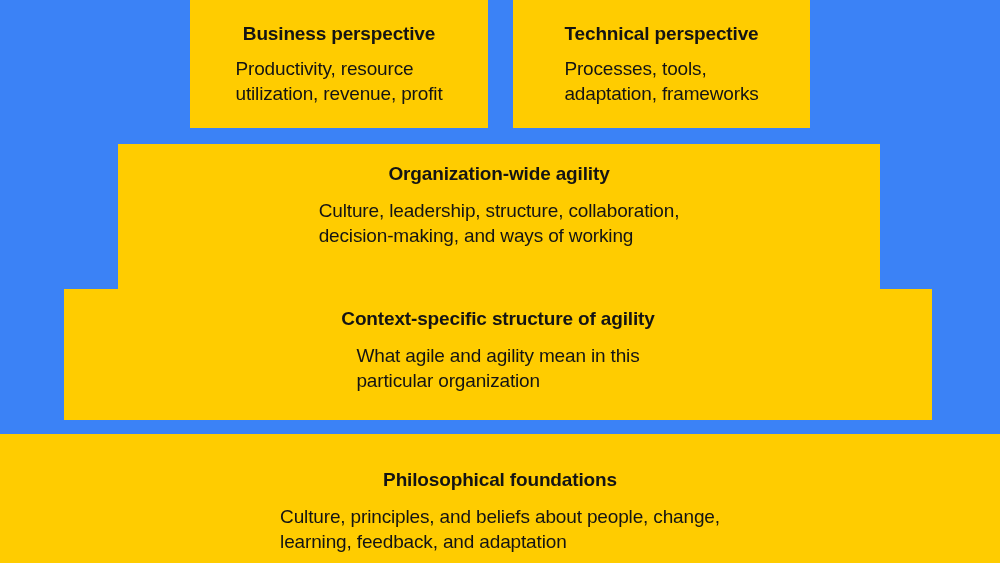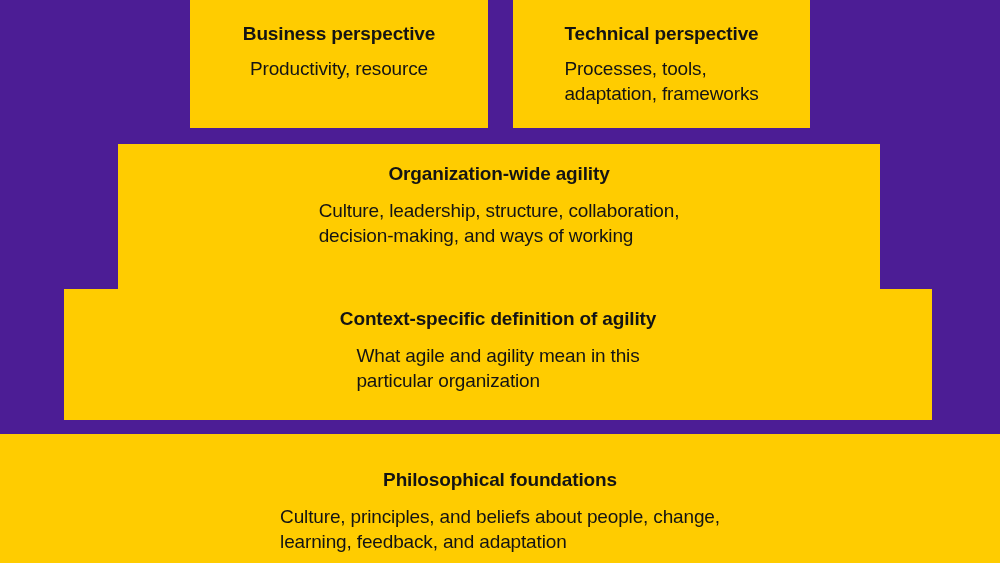--- a/index.html
+++ b/index.html
@@ -10,21 +10,21 @@
   body {
     width: 1000px;
     height: 563px;
     overflow: hidden;
     font-family: "Liberation Sans", sans-serif;
   }
   #stage {
     position: relative;
     width: 1000px;
     height: 563px;
-    background: #4c1d95;
+    background: #3b82f6;
   }
   .tier {
     position: absolute;
     background: #FFCC00;
     box-sizing: border-box;
     display: flex;
     flex-direction: column;
     align-items: center;
     color: #141414;
     overflow: hidden;
@@ -97,41 +97,42 @@
 </style>
 </head>
 <body>
 
 <div id="stage">
 
   <div class="tier" id="box-business">
     <div class="tier-title">Business perspective</div>
     <div class="tier-desc">
       <div>Productivity, resource</div>
+      <div>utilization, revenue, profit</div>
     </div>
   </div>
 
   <div class="tier" id="box-technical">
     <div class="tier-title">Technical perspective</div>
     <div class="tier-desc">
       <div>Processes, tools,</div>
       <div>adaptation, frameworks</div>
     </div>
   </div>
 
   <div class="tier" id="box-org">
     <div class="tier-title">Organization-wide agility</div>
     <div class="tier-desc">
       <div>Culture, leadership, structure, collaboration,</div>
       <div>decision-making, and ways of working</div>
     </div>
   </div>
 
   <div class="tier" id="box-context">
-    <div class="tier-title">Context-specific definition of agility</div>
+    <div class="tier-title">Context-specific structure of agility</div>
     <div class="tier-desc">
       <div>What agile and agility mean in this</div>
       <div>particular organization</div>
     </div>
   </div>
 
   <div class="tier" id="box-philosophy">
     <div class="tier-title">Philosophical foundations</div>
     <div class="tier-desc">
       <div>Culture, principles, and beliefs about people, change,</div>

